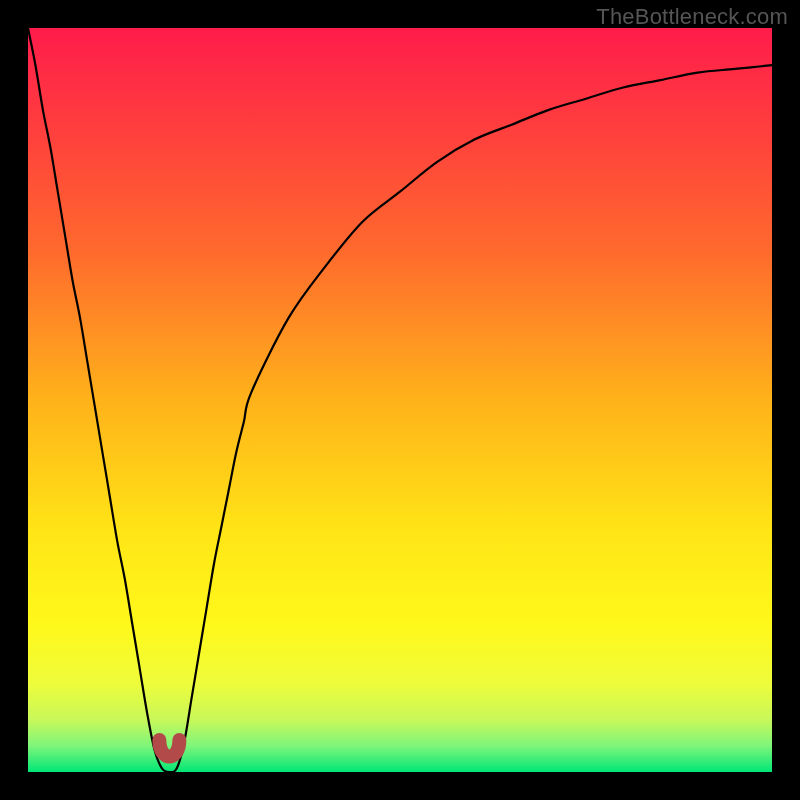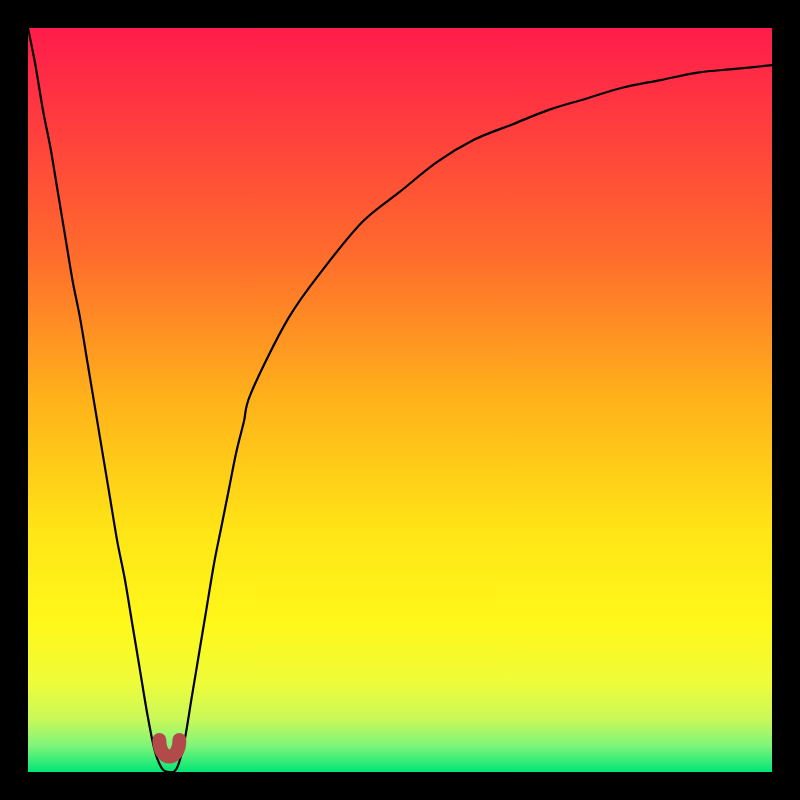--- a/index.html
+++ b/index.html
@@ -42,20 +42,21 @@
   svg.curves {
     position: absolute;
     inset: 0;
   }
 </style>
 </head>
 <body>
 
 <div class="outer">
 
+  <div class="watermark">TheBottleneck.com</div>
 
   <div class="plot-area">
 
     <svg class="gradient-bg" viewBox="0 0 744 744" preserveAspectRatio="none">
       <defs>
         <linearGradient id="bg-grad" x1="0" y1="0" x2="0" y2="1">
             <stop offset="0%" stop-color="#ff1c4b"></stop>
             <stop offset="12%" stop-color="#ff3a3f"></stop>
             <stop offset="30%" stop-color="#ff6a2d"></stop>
             <stop offset="50%" stop-color="#ffb21a"></stop>

